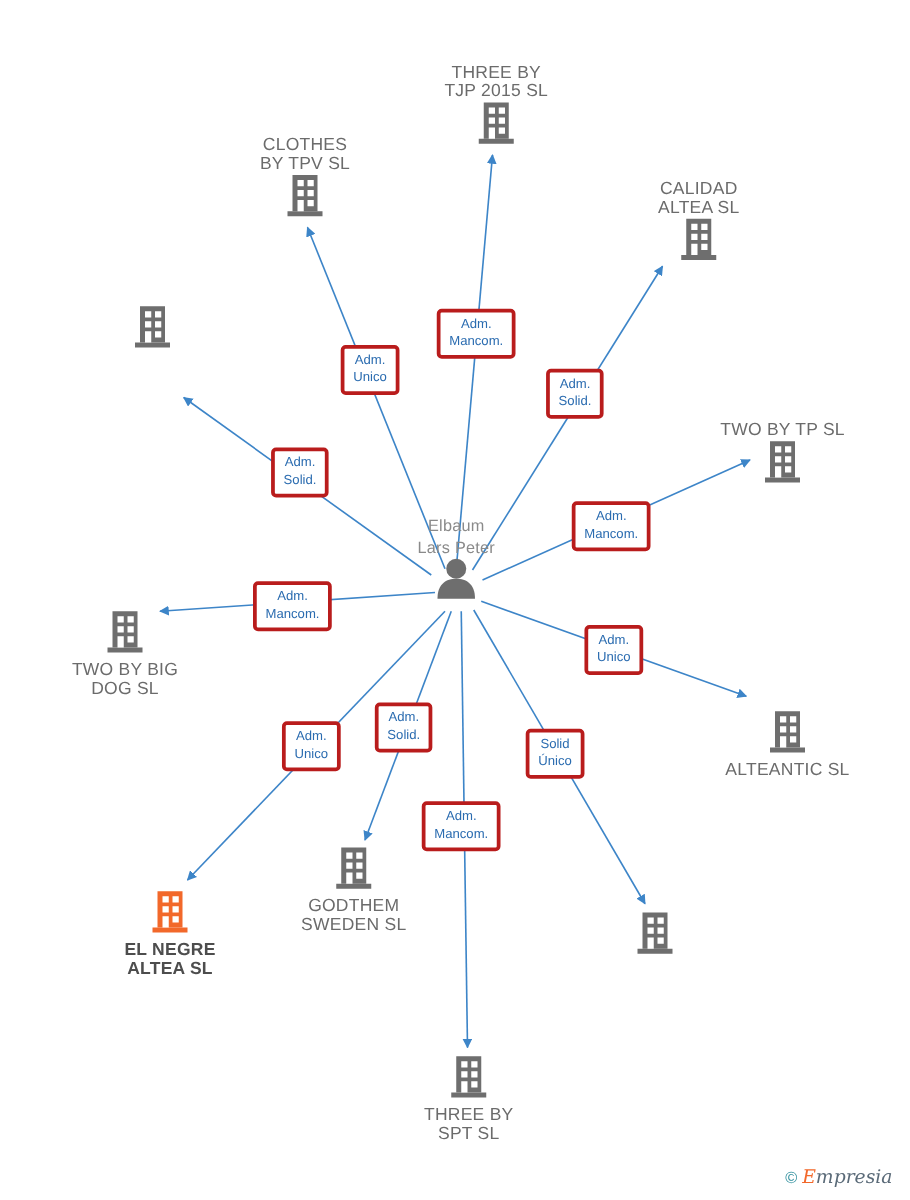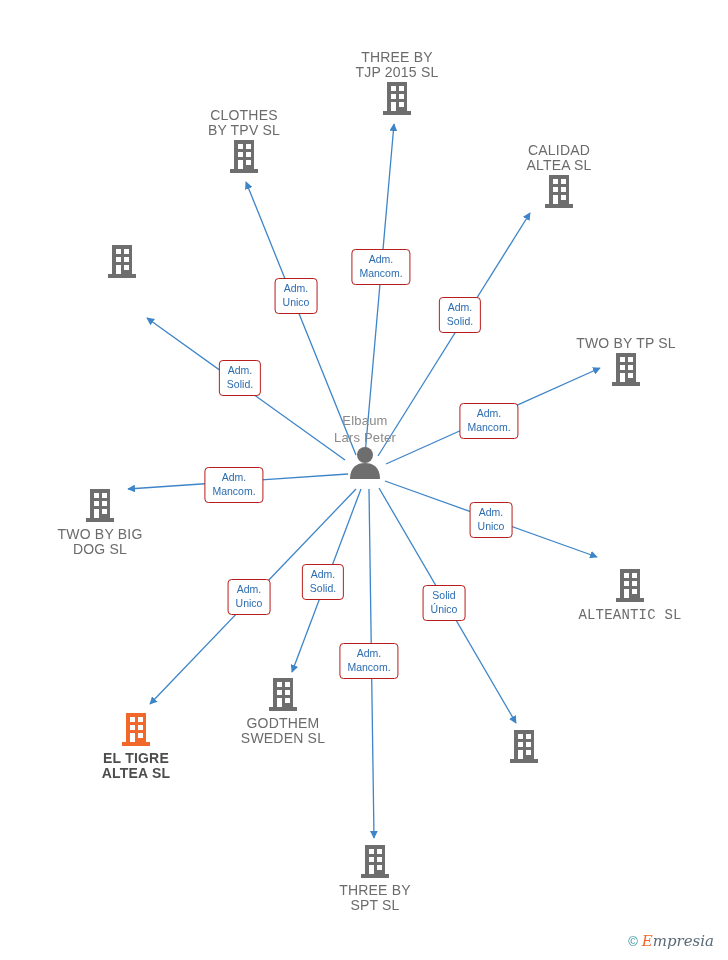--- a/index.html
+++ b/index.html
@@ -14,21 +14,21 @@
   .node .label{
     font-size:14px;color:#6b6b6b;line-height:15px;letter-spacing:.2px;
     white-space:pre-line;
   }
   .node.person .label{font-size:13px;color:#8a8a8a;line-height:17px;}
   .node.highlight .label{color:#4d4d4d;font-weight:bold;}
   .node .glyph{display:block;margin:0 auto;}
 
   .edge-label{
     position:absolute;transform:translate(-50%,-50%);
-    border:1px solid #b91c1c;border-radius:4px;background:#ffffff;
+    border:3px solid #b91c1c;border-radius:4px;background:#ffffff;
     color:#2b6cb0;font-size:10.5px;line-height:13.5px;text-align:center;
     padding:3px 7px 4px 7px;white-space:pre-line;
     box-sizing:border-box;
   }
 
   #watermark{
     position:absolute;right:14px;bottom:10px;
     display:flex;align-items:center;gap:4px;
     font-size:15px;font-style:italic;
   }
@@ -135,21 +135,21 @@
           <rect x="10" y="6" width="5" height="5" fill="#fff"></rect>
           <rect x="18" y="6" width="5" height="5" fill="#fff"></rect>
           <rect x="10" y="14" width="5" height="5" fill="#fff"></rect>
           <rect x="18" y="14" width="5" height="5" fill="#fff"></rect>
           <rect x="10" y="22" width="5" height="9" fill="#fff"></rect>
           <rect x="18" y="22" width="5" height="5" fill="#fff"></rect>
         </svg></span>
       <div class="label">TWO BY BIG
 DOG SL</div>
     </div>
-    <div class="node" style="left: 630px; top: 567px; font-family: Liberation Mono, monospace;">
+    <div class="node" style="left: 630px; top: 567px;">
       <span class="glyph"><svg width="32" height="36" viewBox="0 0 32 36" aria-hidden="true">
           <rect x="6" y="2" width="20" height="29" fill="#6e6e6e"></rect>
           <rect x="2" y="31" width="28" height="4" fill="#6e6e6e"></rect>
           <rect x="10" y="6" width="5" height="5" fill="#fff"></rect>
           <rect x="18" y="6" width="5" height="5" fill="#fff"></rect>
           <rect x="10" y="14" width="5" height="5" fill="#fff"></rect>
           <rect x="18" y="14" width="5" height="5" fill="#fff"></rect>
           <rect x="10" y="22" width="5" height="9" fill="#fff"></rect>
           <rect x="18" y="22" width="5" height="5" fill="#fff"></rect>
         </svg></span>
@@ -159,21 +159,21 @@
       <span class="glyph"><svg width="32" height="36" viewBox="0 0 32 36" aria-hidden="true">
           <rect x="6" y="2" width="20" height="29" fill="#f2682a"></rect>
           <rect x="2" y="31" width="28" height="4" fill="#f2682a"></rect>
           <rect x="10" y="6" width="5" height="5" fill="#fff"></rect>
           <rect x="18" y="6" width="5" height="5" fill="#fff"></rect>
           <rect x="10" y="14" width="5" height="5" fill="#fff"></rect>
           <rect x="18" y="14" width="5" height="5" fill="#fff"></rect>
           <rect x="10" y="22" width="5" height="9" fill="#fff"></rect>
           <rect x="18" y="22" width="5" height="5" fill="#fff"></rect>
         </svg></span>
-      <div class="label">EL TIGRE
+      <div class="label">EL NEGRE
 ALTEA  SL</div>
     </div>
     <div class="node" style="left: 283px; top: 676px;">
       <span class="glyph"><svg width="32" height="36" viewBox="0 0 32 36" aria-hidden="true">
           <rect x="6" y="2" width="20" height="29" fill="#6e6e6e"></rect>
           <rect x="2" y="31" width="28" height="4" fill="#6e6e6e"></rect>
           <rect x="10" y="6" width="5" height="5" fill="#fff"></rect>
           <rect x="18" y="6" width="5" height="5" fill="#fff"></rect>
           <rect x="10" y="14" width="5" height="5" fill="#fff"></rect>
           <rect x="18" y="14" width="5" height="5" fill="#fff"></rect>

